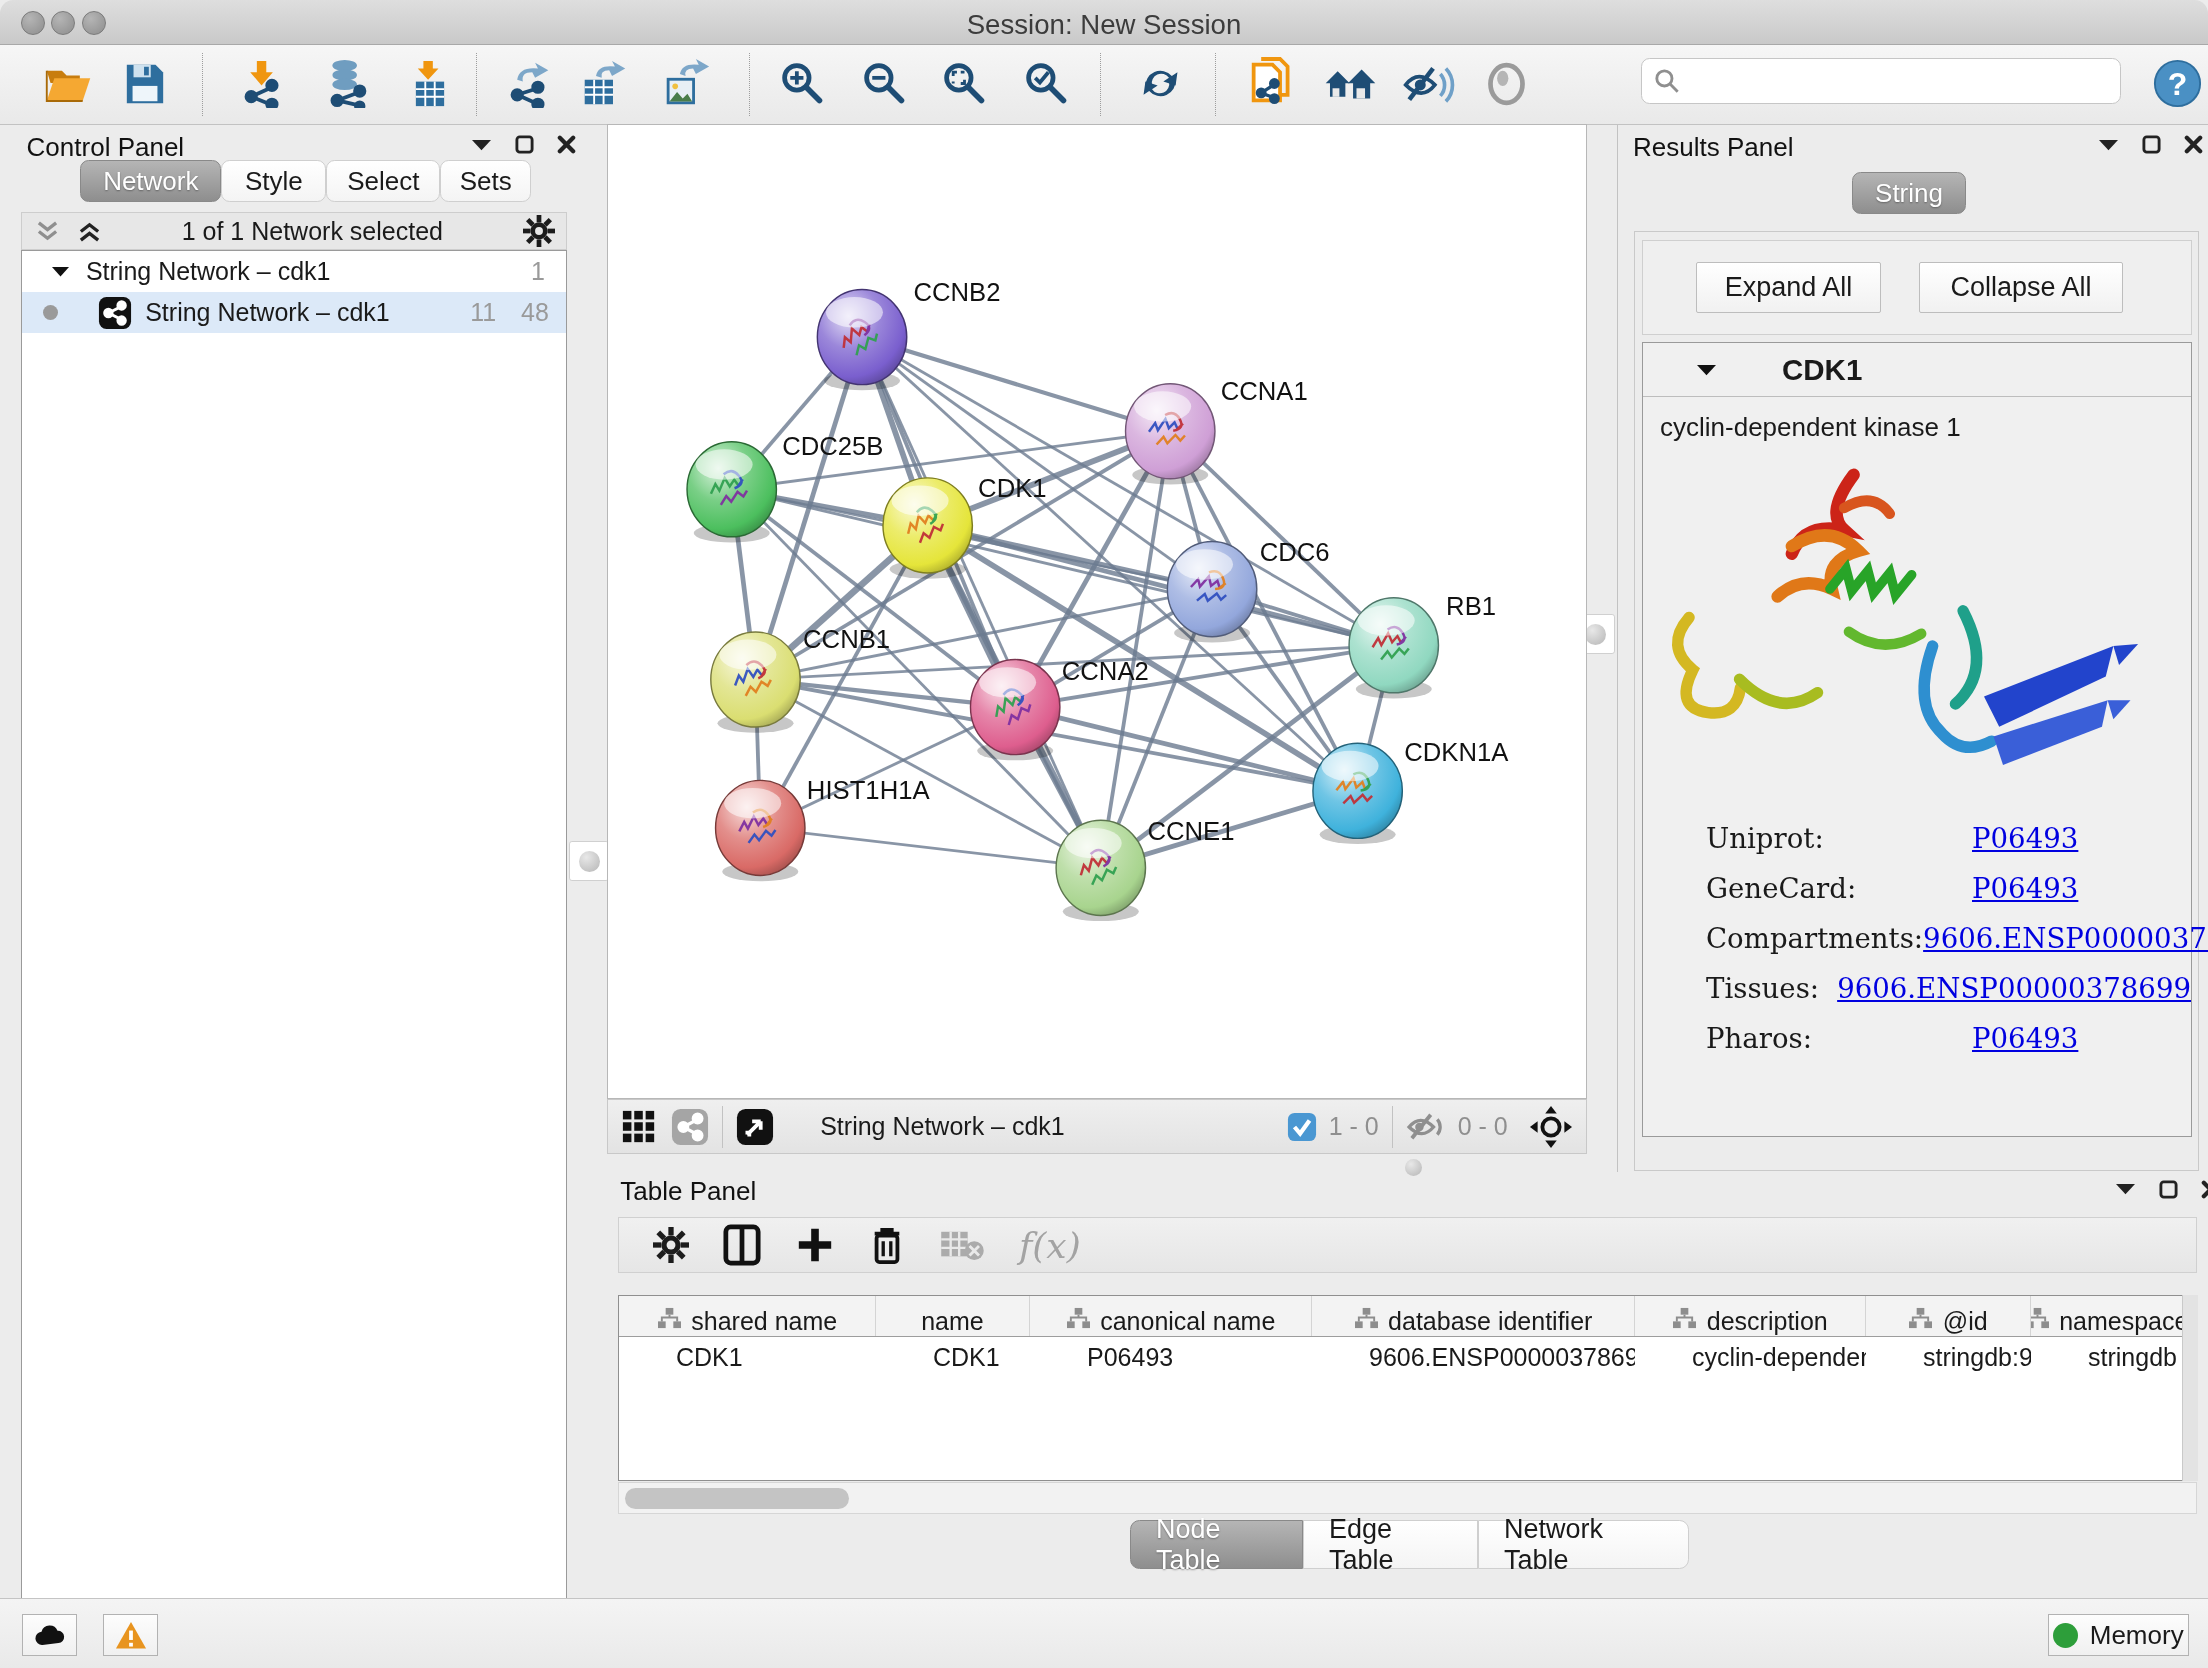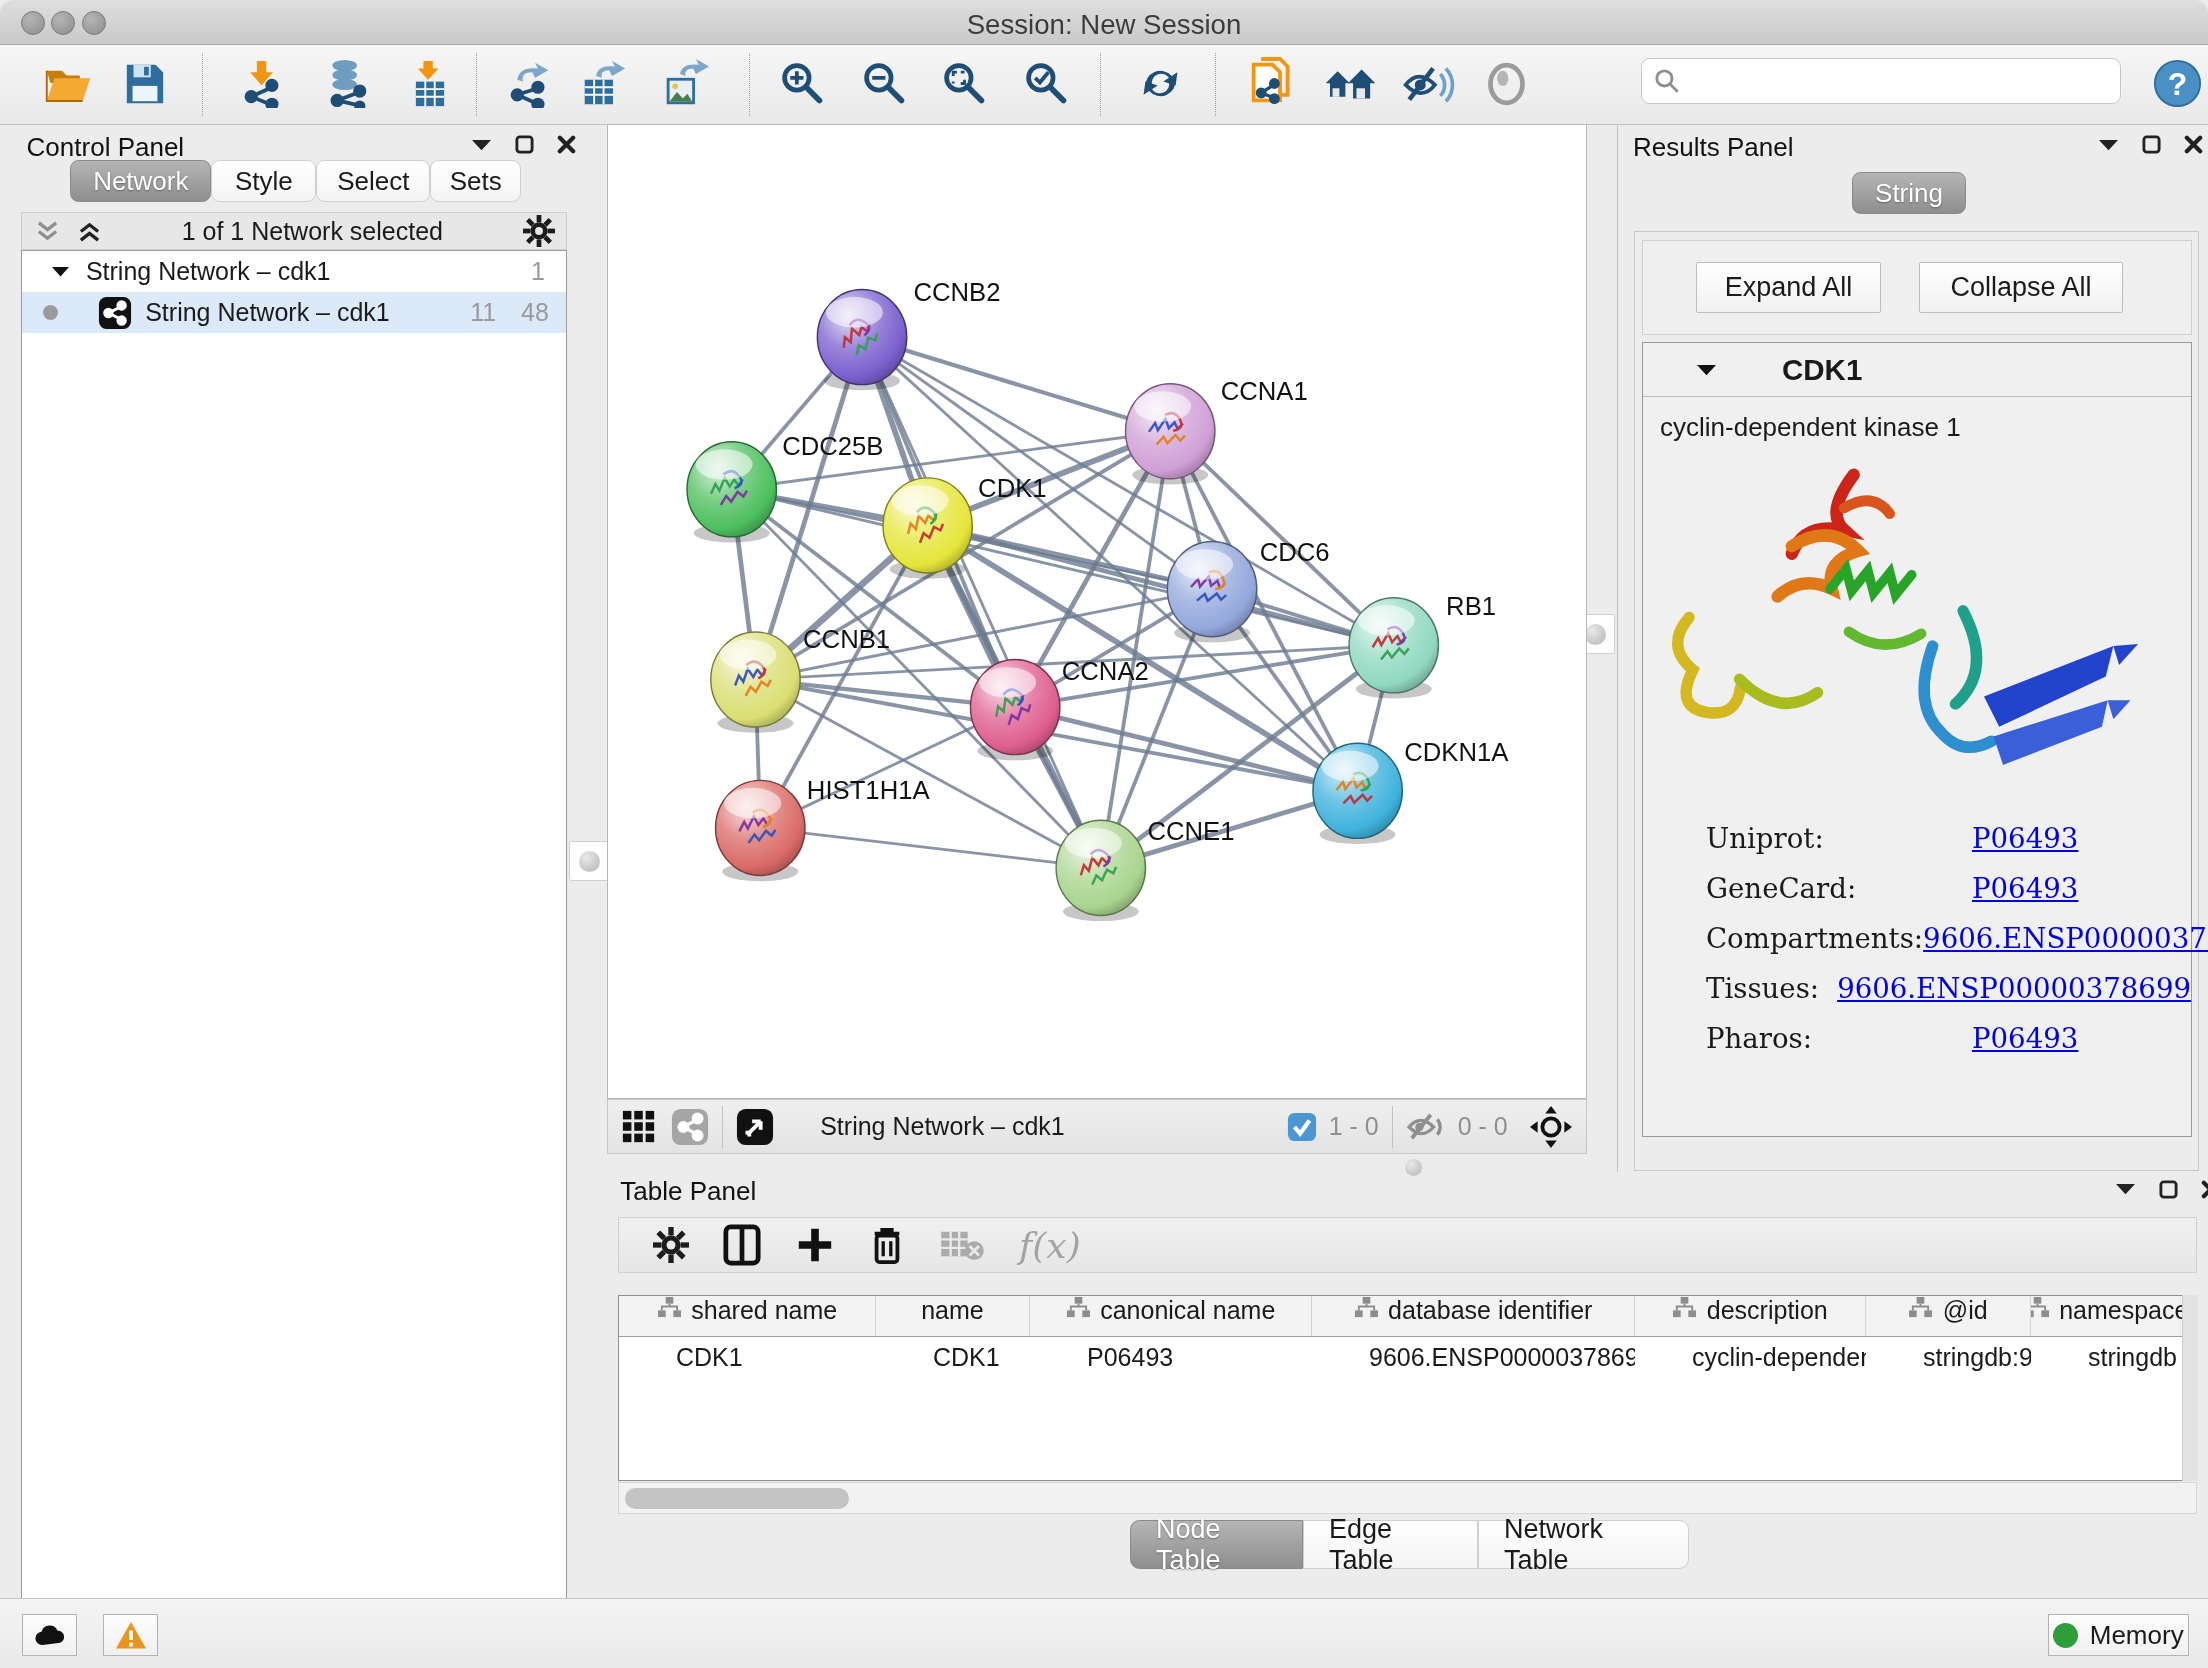--- a/index.html
+++ b/index.html
@@ -57,21 +57,21 @@
   .xlink{color:#0000e0;text-decoration:underline;}
   .xl-row{display:flex;font-size:27.6px;margin-bottom:17px;}
   .xl-label{width:266px;}
   
   #tp-toolbar{left:618px;top:1217px;width:1579px;height:56px;background:linear-gradient(#f0f0f0,#e6e6e6);
     border:1px solid #d0d0d0;box-sizing:border-box;display:flex;align-items:center;}
   .tp-ic{margin-left:34px;display:flex;align-items:center;}
   #tbl{left:618px;top:1295px;width:1579px;height:186px;background:#fff;border:1px solid #8f8f8f;
     box-sizing:border-box;overflow:hidden;}
   #tbl-head{display:flex;background:#f3f3f3;border-bottom:1.9px solid #9d9d9d;height:40px;}
-  .th{display:flex;align-items:flex-start;justify-content:center;gap:9.5px;font-size:25px;
+  .th{display:flex;align-items:flex-end;justify-content:center;gap:9.5px;font-size:25px;
     border-right:1px solid #d4d4d4;box-sizing:border-box;overflow:hidden;white-space:nowrap;}
   #tbl-row{display:flex;height:40px;background:#fff;}
   .td{display:flex;align-items:center;font-size:25px;padding-left:57px;box-sizing:border-box;
     overflow:hidden;white-space:nowrap;}
   #hscroll{left:618px;top:1482px;width:1579px;height:32px;background:#f2f2f2;border:1px solid #d6d6d6;
     box-sizing:border-box;}
   #hthumb{left:5.7px;top:4.8px;width:224px;height:21px;background:#c4c4c4;border-radius:10.5px;}
   .bottom-tab{height:49px;font-size:27px;}
   
   #statusbar{left:0;top:1598px;width:2208px;height:70px;background:linear-gradient(#f4f4f4,#e9e9e9);
@@ -275,21 +275,21 @@
           <path d="M1 2 h20 L11 13z" fill="#222"></path>
         </svg>
       <svg width="19" height="19" viewBox="0 0 20 20">
           <rect x="2" y="2" width="16" height="16" fill="none" stroke="#222" stroke-width="3" rx="3"></rect>
         </svg>
       <svg width="19" height="19" viewBox="0 0 20 20">
           <path d="M3 3 L17 17 M17 3 L3 17" stroke="#222" stroke-width="4.5" stroke-linecap="round"></path>
         </svg>
     </div>
 
-    <div class="abs" style="left:57px;top:36px;display:flex;">
+    <div class="abs" style="left:67px;top:36px;display:flex;">
       <div class="tab sel" style="width:141px">
           <span>Network</span>
         </div>
       <div class="tab" style="width:105px">
           <span>Style</span>
         </div>
       <div class="tab" style="width:114px">
           <span>Select</span>
         </div>
       <div class="tab" style="width:91px">

